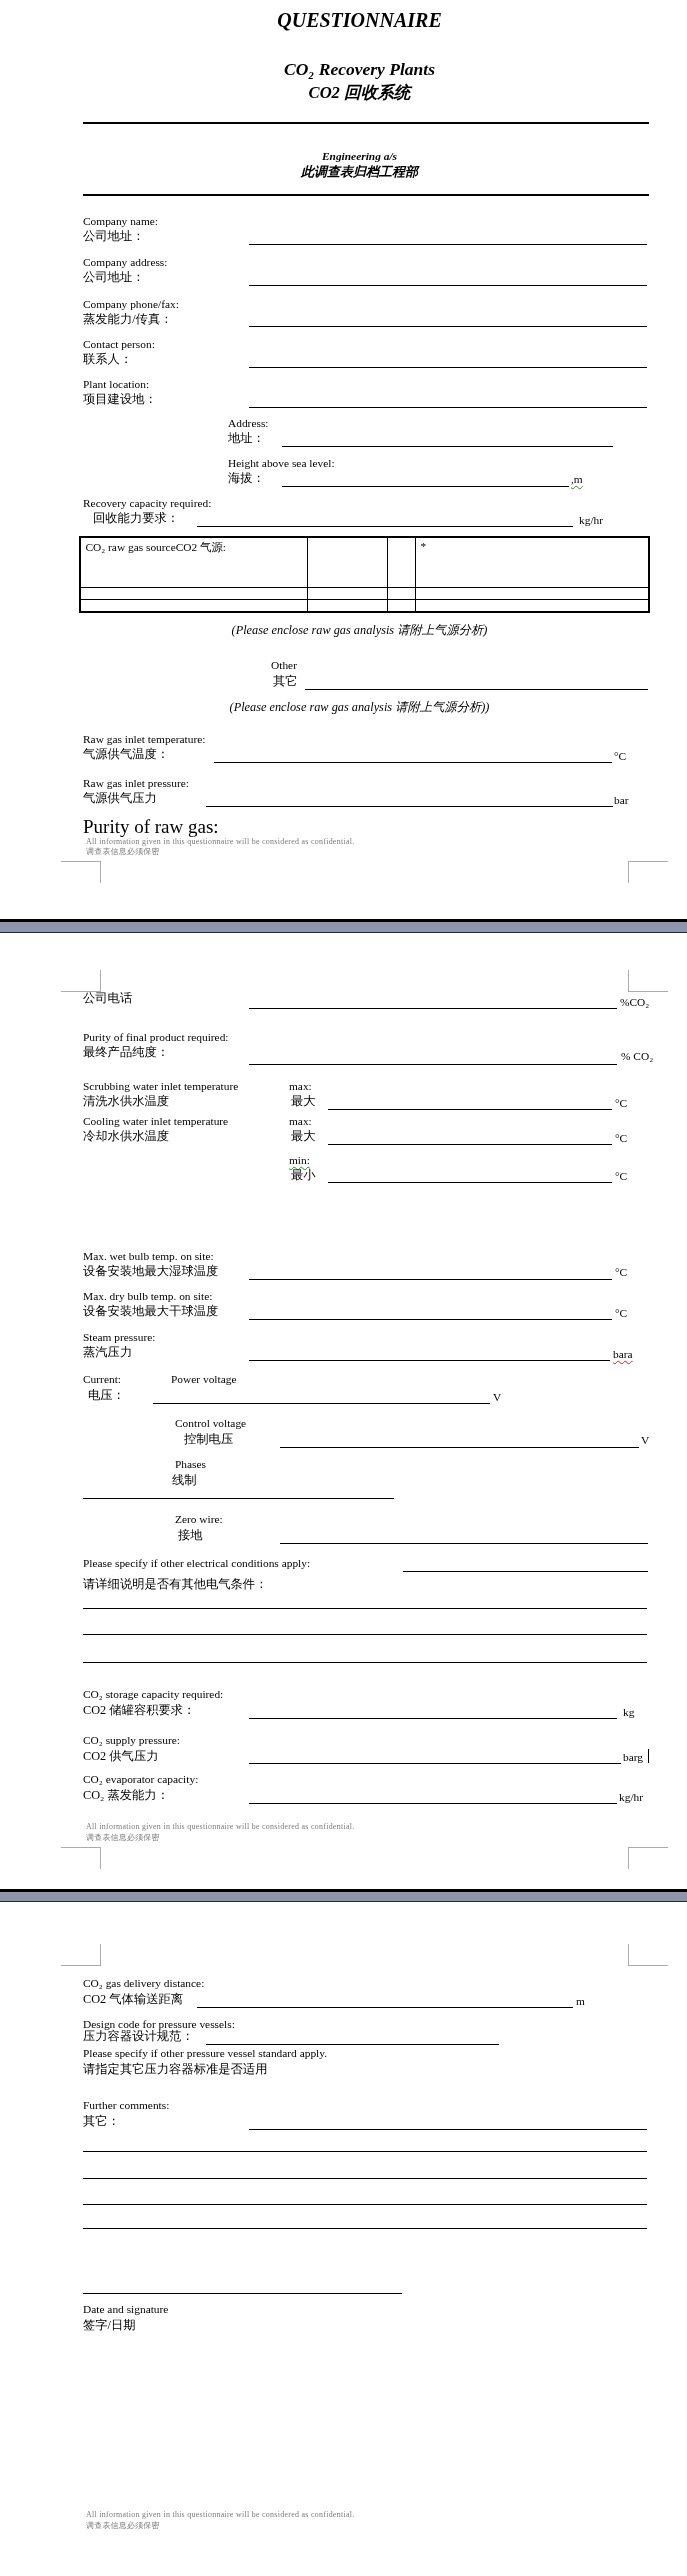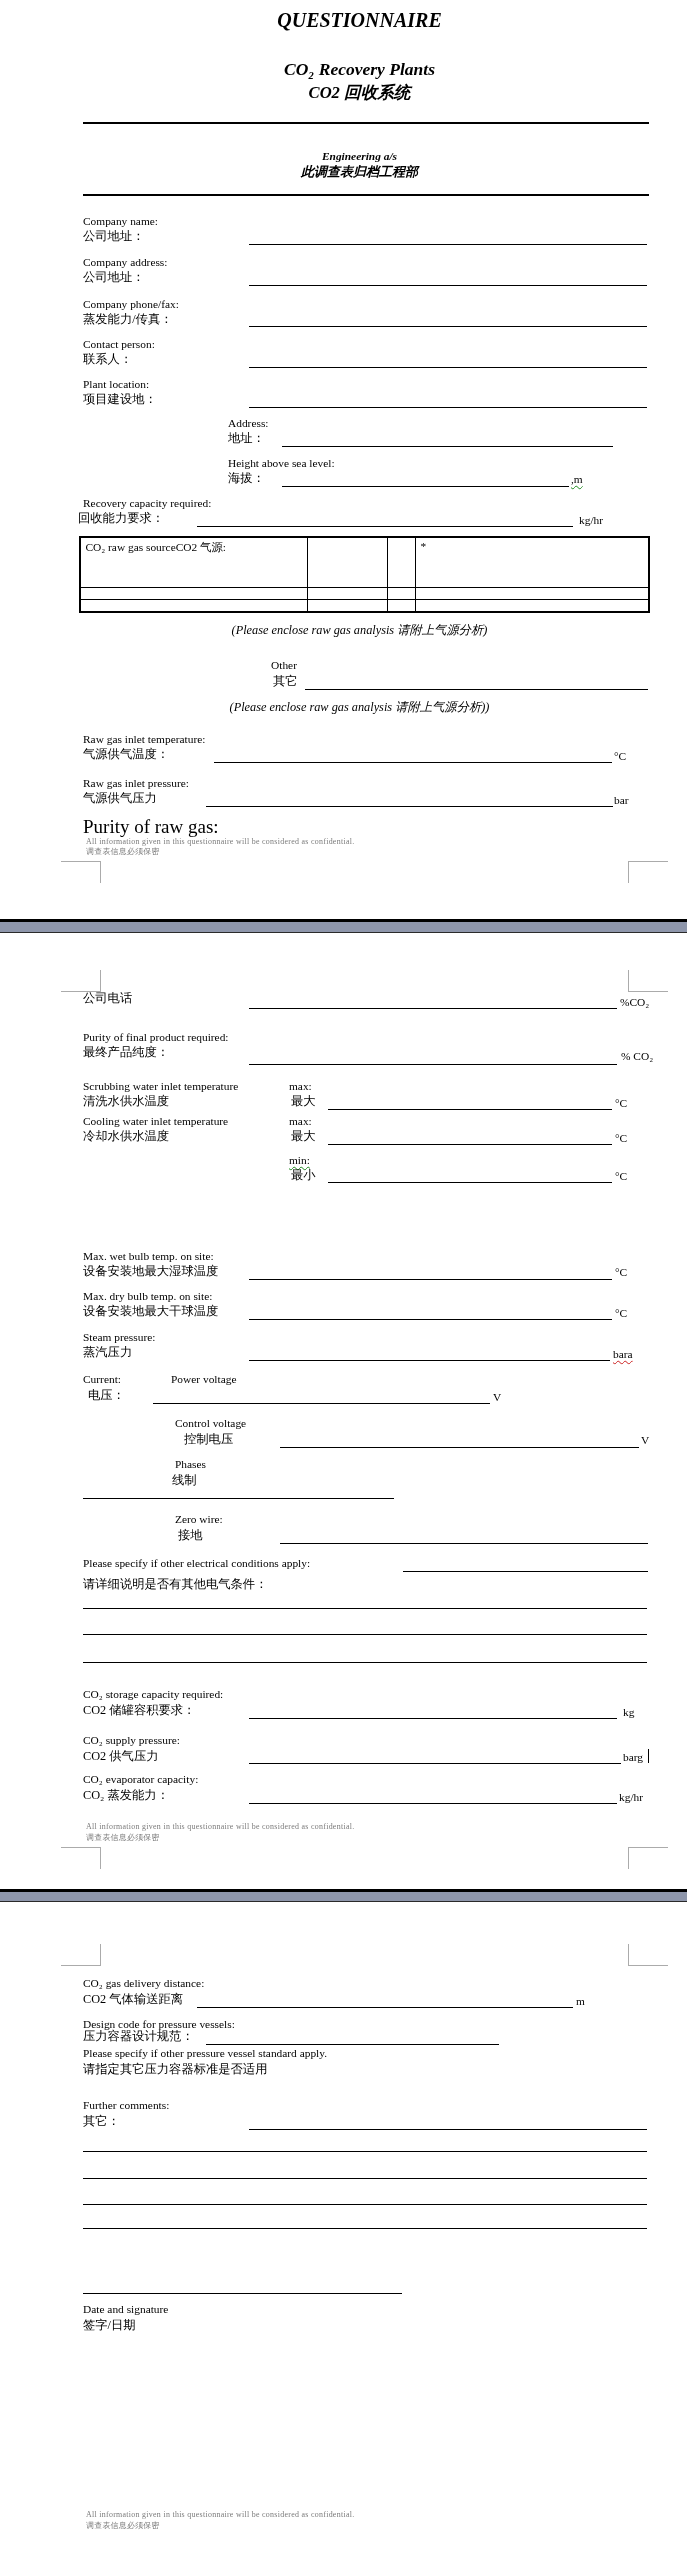--- a/index.html
+++ b/index.html
@@ -63,21 +63,21 @@
   <div class="abs en" style="left:228px;top:417px">Address:</div>
   <div class="abs zh" style="left:228px;top:431px">地址：</div>
   <div class="ln" style="left:282px;width:331px;top:446px"></div>
 
   <div class="abs en" style="left:228px;top:457px">Height above sea level:</div>
   <div class="abs zh" style="left:228px;top:471px">海拔：</div>
   <div class="ln" style="left:282px;width:287px;top:486px"></div>
   <div class="abs en sq-green" style="left:571px;top:473px">,m</div>
 
   <div class="abs en" style="left:83px;top:497px">Recovery capacity required:</div>
-  <div class="abs zh" style="left:78px;top:511px">回收能力要求：</div>
+  <div class="abs zh" style="left:93px;top:511px">回收能力要求：</div>
   <div class="ln" style="left:197px;width:376px;top:526px"></div>
   <div class="abs en" style="left:579px;top:514px">kg/hr</div>
 
   <div class="gtbl">
     <table>
       <tbody>
           <tr>
         <td class="c1">CO₂ raw gas sourceCO2 气源:</td>
         <td class="c2"></td>
         <td class="c3"></td>

